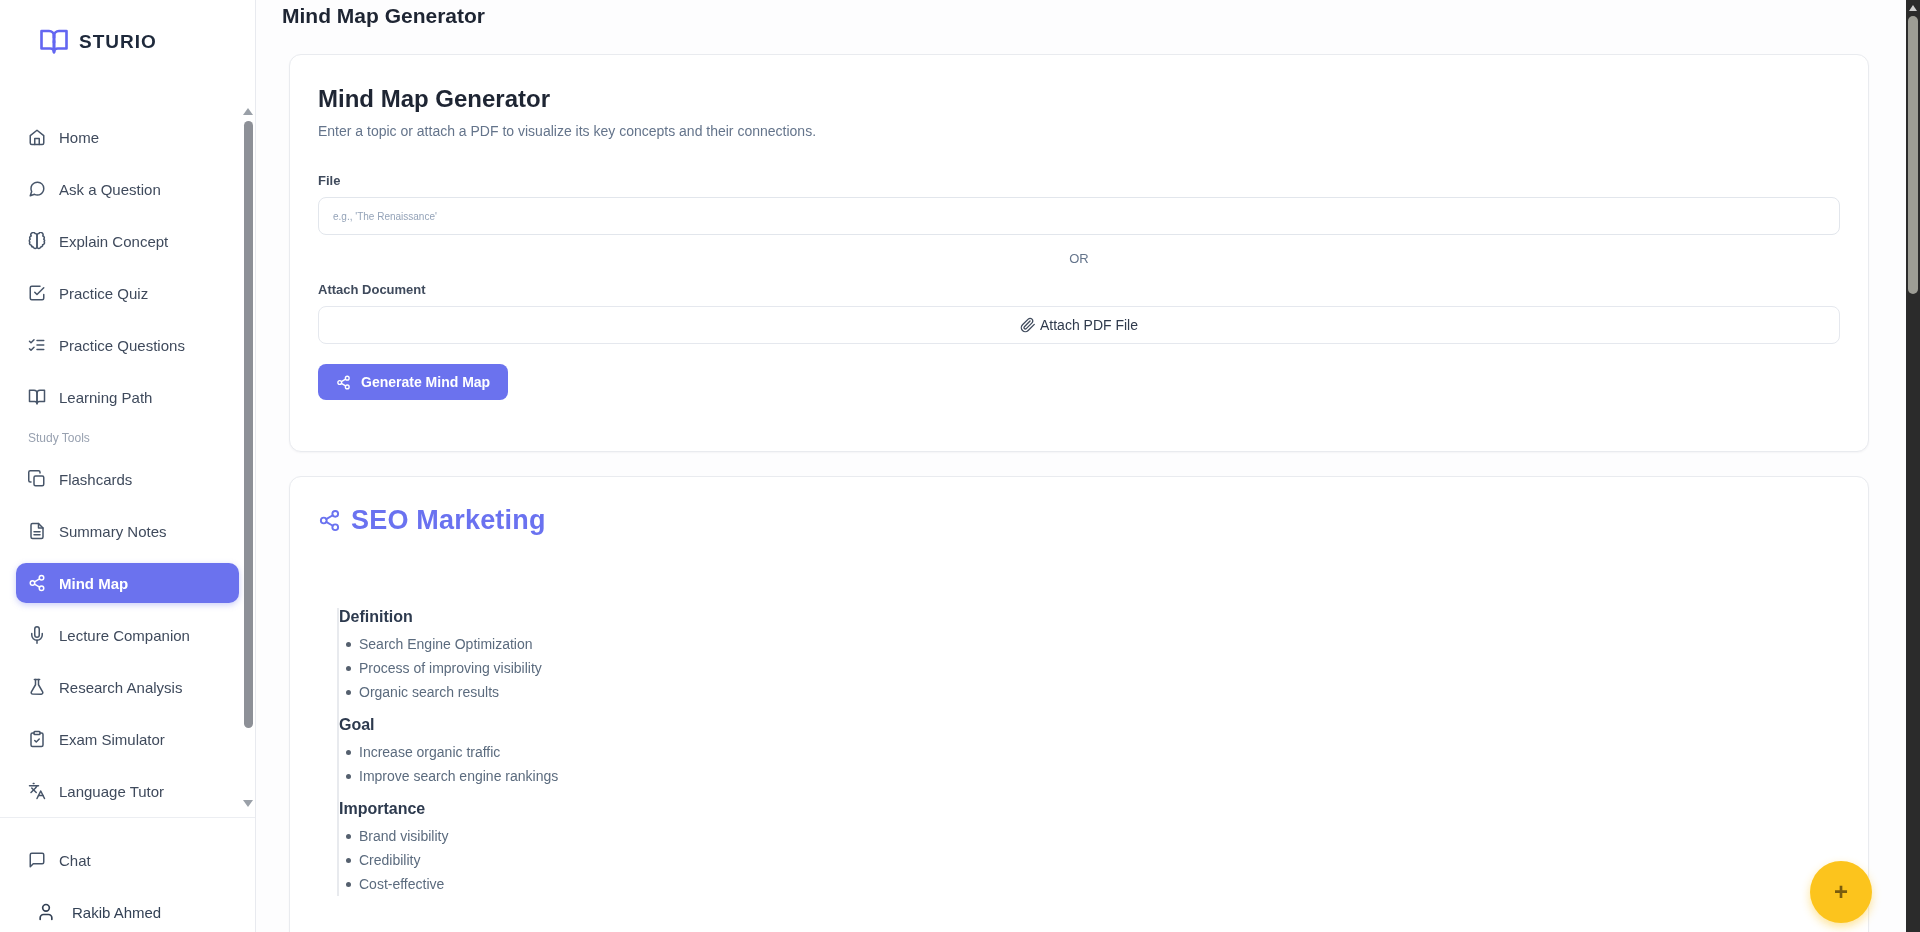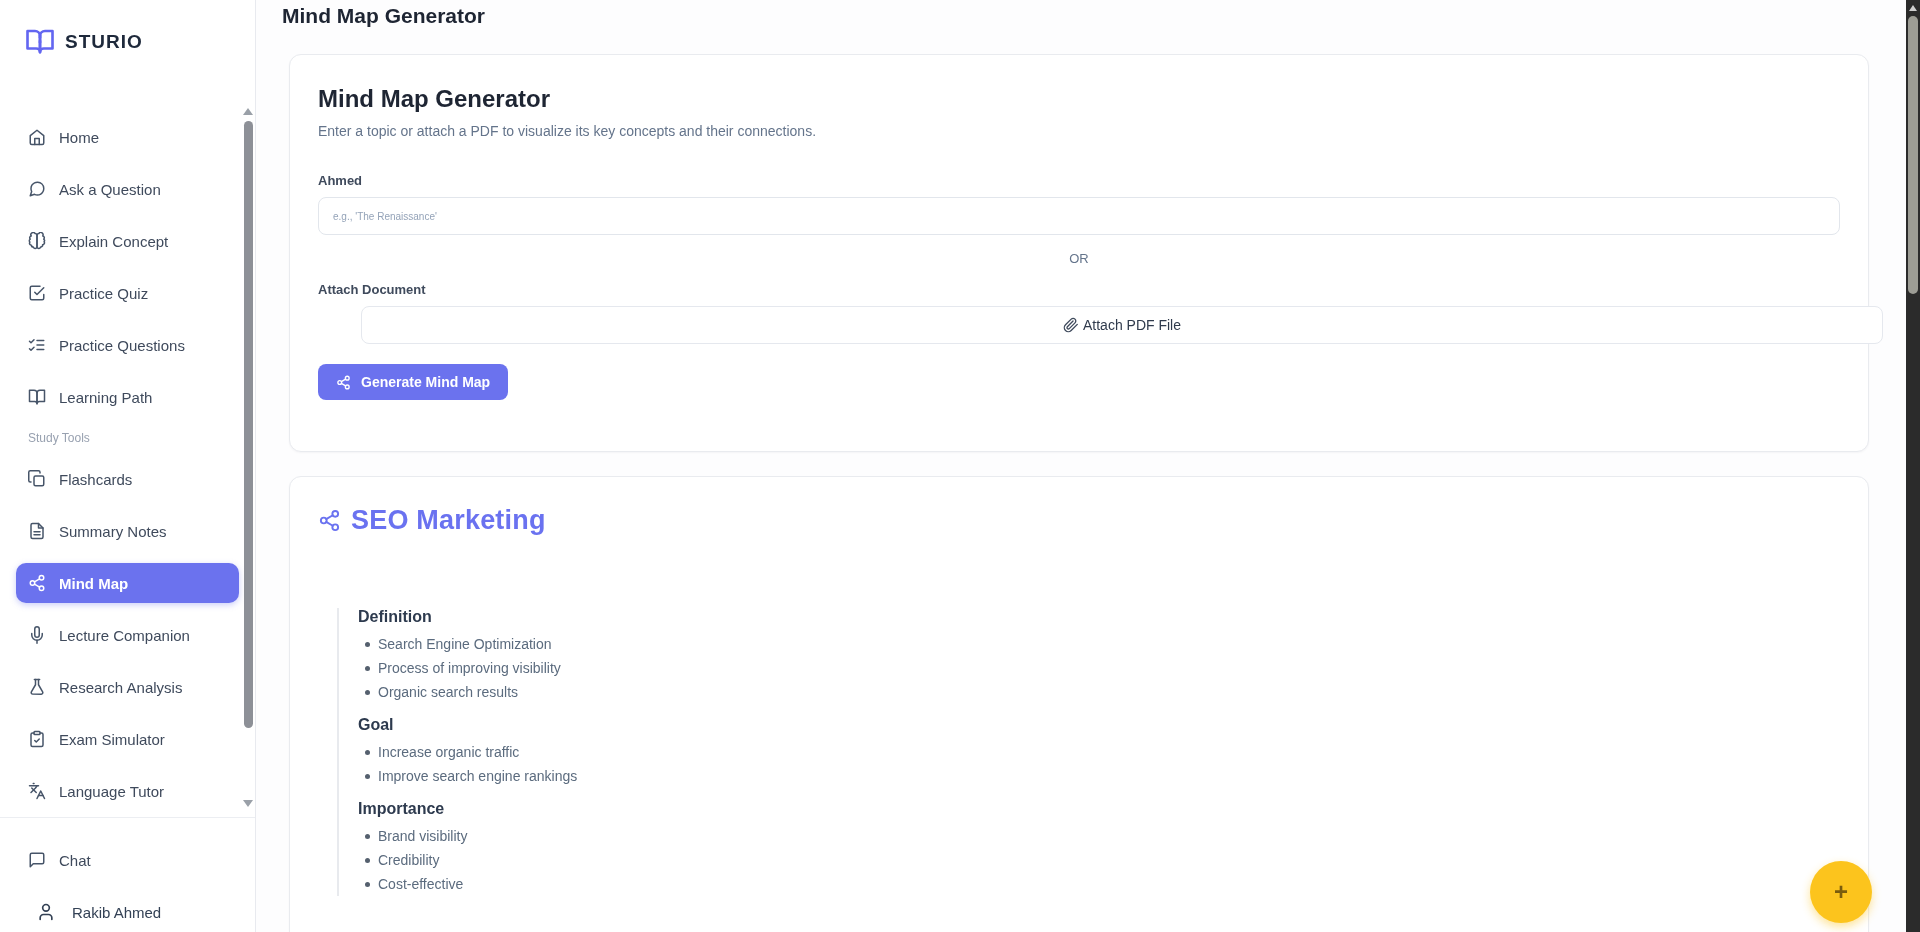--- a/index.html
+++ b/index.html
@@ -3,21 +3,21 @@
 <meta charset="utf-8">
 <style>
   * { margin:0; padding:0; box-sizing:border-box; }
   html,body { width:1920px; height:932px; overflow:hidden; }
   body { font-family:"Liberation Sans", sans-serif; background:#fdfdfe; color:#1f2937; }
 
   .root { position:relative; width:1920px; height:932px; overflow:hidden; display:flex; }
 
   
   .sidebar { position:relative; width:256px; height:100%; background:#ffffff; border-right:1px solid #e8eaef; flex:0 0 256px; display:flex; flex-direction:column; }
-  .logo-row { height:105px; padding:26px 0 0 25px; display:flex; align-items:flex-start; gap:10px; }
+  .logo-row { height:105px; padding:26px 0 0 25px; display:flex; align-items:flex-start; gap:10px;margin-left:14px; }
   .logo-icon { width:30px; height:30px; color:#6366f1; }
   .logo-text { font-size:19px; font-weight:700; letter-spacing:1px; color:#1e293b; margin-top:5px; }
 
   .nav-scroll { position:relative; flex:1 1 auto; overflow:hidden; padding-top:13px; }
   .nav-item { display:flex; align-items:center; gap:13px; height:40px; margin:0 16px 12px 0; padding-left:28px; font-size:15px; color:#3f4a5c; cursor:pointer; border-radius:10px; }
   .nav-item .nic { width:18px; height:18px; flex:0 0 18px; color:#475569; display:flex; }
   .nav-item svg { width:18px; height:18px; }
   .nav-item.active { margin-left:16px; padding-left:12px; background:#6b72ee; color:#ffffff; font-weight:700; box-shadow:0 2px 6px rgba(107,114,238,.35); }
   .nav-item.active .nic { color:#ffffff; }
   .section-label { margin:14px 0 14px 28px; font-size:12px; color:#98a1b0; }
@@ -38,30 +38,30 @@
   .page-title { margin:4px 0 0 26px; font-size:21px; font-weight:700; color:#1e2533; }
 
   .card { background:#ffffff; border:1px solid #e9ebef; border-radius:12px; box-shadow:0 1px 2px rgba(16,24,40,.04); width:1580px; margin-left:33px; }
   .card1 { margin-top:26px; height:398px; padding:30px 28px; }
   .card1 h2 { font-size:24px; font-weight:700; color:#1e2533; }
   .card1 .subtitle { margin-top:10px; font-size:14px; color:#64748b; }
   .field-label { margin-top:34px; font-size:13px; font-weight:600; color:#3f4a5c; }
   .topic-input { margin-top:9px; width:100%; height:38px; border:1px solid #e2e6ec; border-radius:8px; padding:0 14px; font-size:10px; font-family:"Liberation Sans", sans-serif; color:#1f2937; background:#fff; outline:none; }
   .topic-input::placeholder { color:#94a3b8; }
   .or-row { margin-top:16px; text-align:center; font-size:13px; color:#64748b; }
-  .attach-box { margin-top:9px; width:100%; height:38px; border:1px solid #e5e8ee; border-radius:8px; display:flex; align-items:center; justify-content:center; gap:4px; font-size:14px; color:#2f3a4c; cursor:pointer; background:#fff;margin-left:43px; }
+  .attach-box { margin-top:9px; width:100%; height:38px; border:1px solid #e5e8ee; border-radius:8px; display:flex; align-items:center; justify-content:center; gap:4px; font-size:14px; color:#2f3a4c; cursor:pointer; background:#fff; }
   .attach-box svg { width:16px; height:16px; color:#3f4a5c; }
   .generate-btn { margin-top:20px; height:36px; padding:0 18px; display:inline-flex; align-items:center; gap:10px; background:#6b72ee; color:#ffffff; border:none; border-radius:8px; font-size:14px; font-weight:700; font-family:"Liberation Sans", sans-serif; cursor:pointer; }
   .generate-btn svg { width:15px; height:15px; }
 
   .card2 { margin-top:24px; height:600px; padding:28px; }
   .mm-title { display:flex; align-items:center; justify-content:flex-start; gap:10px; color:#6a72f0; }
   .mm-title svg { width:23px; height:23px; }
   .mm-title .t { font-size:27px; font-weight:700; letter-spacing:.2px; }
-  .mm-body { margin-top:72px; margin-left:19px; border-left:2px solid #e8eaee; padding-left:19px; }
+  .mm-body { margin-top:72px; margin-left:19px; border-left:2px solid #e8eaee; }
   .mm-section { margin-bottom:12px; }
   .mm-section h3 { font-size:16px; font-weight:700; color:#2d3a4e; margin-bottom:6px; }
   .mm-section ul { list-style:none; }
   .mm-section li { position:relative; padding-left:20px; font-size:14px; color:#5b6b7e; line-height:24px; }
   .mm-section li::before { content:""; position:absolute; left:7px; top:10px; width:5px; height:5px; border-radius:50%; background:#55606e; }
 
   
   .fab { position:absolute; left:1810px; top:861px; width:62px; height:62px; border-radius:50%; background:#fcc41d; border:none; color:#7a5c0d; font-size:24px; font-weight:700; cursor:pointer; box-shadow:0 4px 10px rgba(252,196,29,.45); display:flex; align-items:center; justify-content:center; font-family:"Liberation Sans", sans-serif; }
 
   
@@ -248,21 +248,21 @@
     </div>
   </aside>
 
   <main class="main">
     <h1 class="page-title">Mind Map Generator</h1>
 
     <section class="card card1">
       <h2>Mind Map Generator</h2>
       <p class="subtitle">Enter a topic or attach a PDF to visualize its key concepts and their connections.</p>
 
-      <div class="field-label">Ahmed</div>
+      <div class="field-label">File</div>
       <input class="topic-input" type="text" placeholder="e.g., 'The Renaissance'" style="">
 
       <div class="or-row">OR</div>
 
       <div class="field-label" style="margin-top:16px;">Attach Document</div>
       <div class="attach-box">
         <svg viewBox="0 0 24 24" fill="none" stroke="currentColor" stroke-width="2" stroke-linecap="round" stroke-linejoin="round">
             <path d="m21.44 11.05-9.19 9.19a6 6 0 0 1-8.49-8.49l8.57-8.57A4 4 0 1 1 18 8.84l-8.59 8.57a2 2 0 0 1-2.83-2.83l8.49-8.48"></path>
           </svg>
         <span>Attach PDF File</span>

